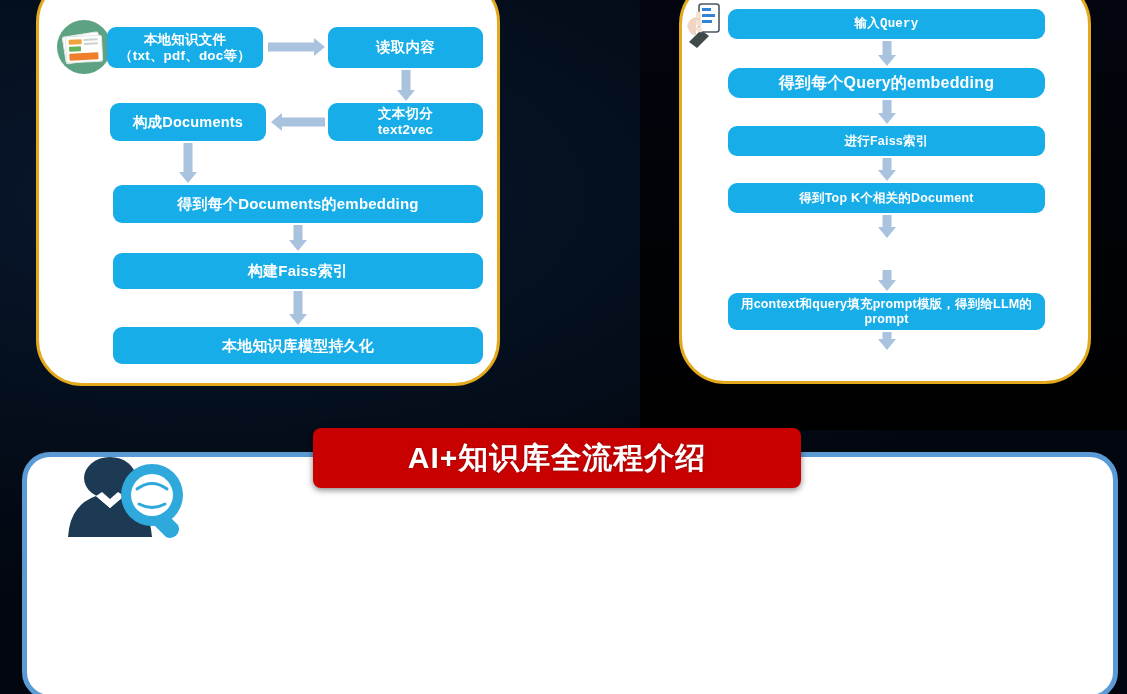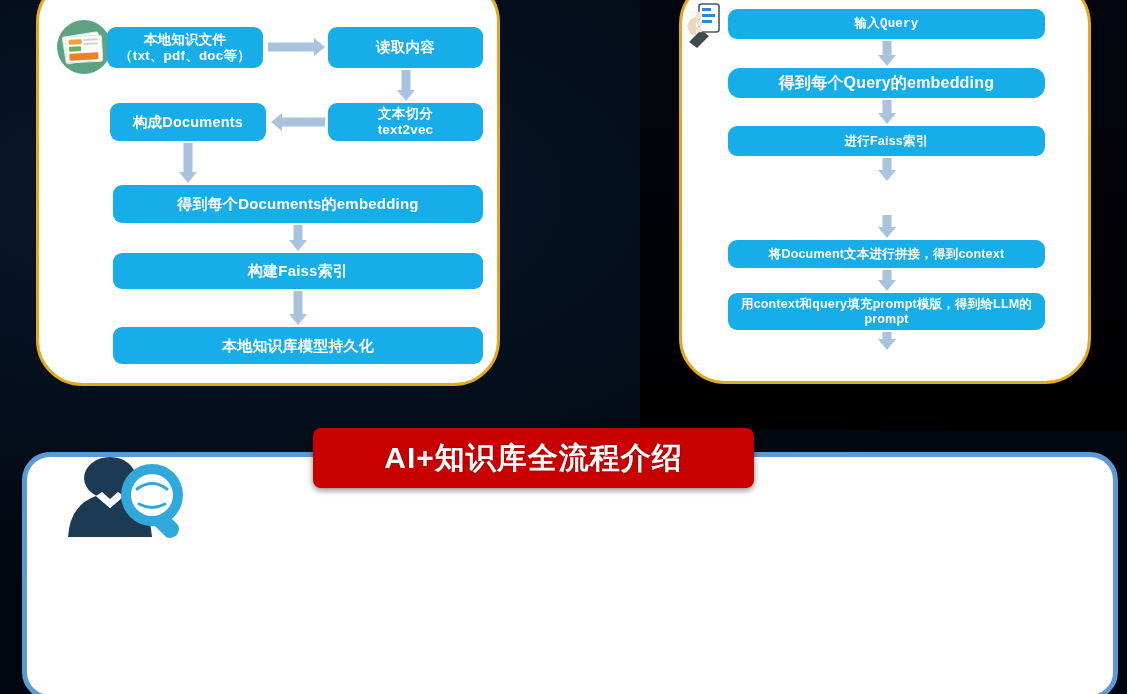--- a/index.html
+++ b/index.html
@@ -141,21 +141,21 @@
   #icon-person-search {
     position: absolute;
     left: 52px; top: 455px;
     width: 168px; height: 88px;
   }
 
   
   #title-banner {
     position: absolute;
     left: 313px; top: 428px;
-    width: 441px; height: 60px;
+    width: 488px; height: 60px;
     background: #c80000;
     border-radius: 8px;
     display: flex;
     align-items: center;
     justify-content: center;
     color: #ffffff;
     font-size: 30px;
     font-weight: bold;
     letter-spacing: 1px;
     text-shadow: 0 0 2px rgba(0,0,0,.35);
@@ -275,22 +275,22 @@
 
   <div class="fbox" style="left:728px; top:9px; width:317px; height:30px; font-size:12.5px;font-family:Liberation Mono, monospace;">
     <span style="white-space:pre-line;">输入Query</span>
   </div>
   <div class="fbox" style="left:728px; top:68px; width:317px; height:30px; font-size:16px;border-radius:12px;">
     <span style="white-space:pre-line;">得到每个Query的embedding</span>
   </div>
   <div class="fbox" style="left:728px; top:126px; width:317px; height:30px; font-size:12.5px;">
     <span style="white-space:pre-line;">进行Faiss索引</span>
   </div>
-  <div class="fbox" style="left:728px; top:240px; width:317px; height:28px; font-size:12.5px;">
-    <span style="white-space:pre-line;">将Document文本进行拼接，得到context</span>
+  <div class="fbox" style="left:728px; top:183px; width:317px; height:30px; font-size:12.5px;">
+    <span style="white-space:pre-line;">得到Top K个相关的Document</span>
   </div>
   <div class="fbox" style="left:728px; top:293px; width:317px; height:37px; font-size:12.5px;">
     <span style="white-space:pre-line;">用context和query填充prompt模版，得到给LLM的
 prompt</span>
   </div>
 
   <div class="arrow-down" style="left:878px; top:41px; width:18px; height:25px;">
     <div class="shaft" style="height:15px;"></div>
       <div class="head"></div>
   </div>

